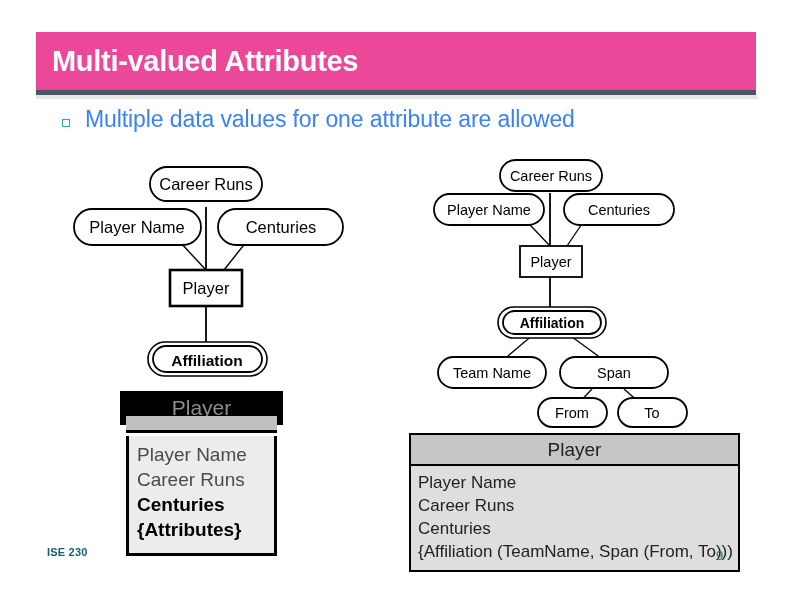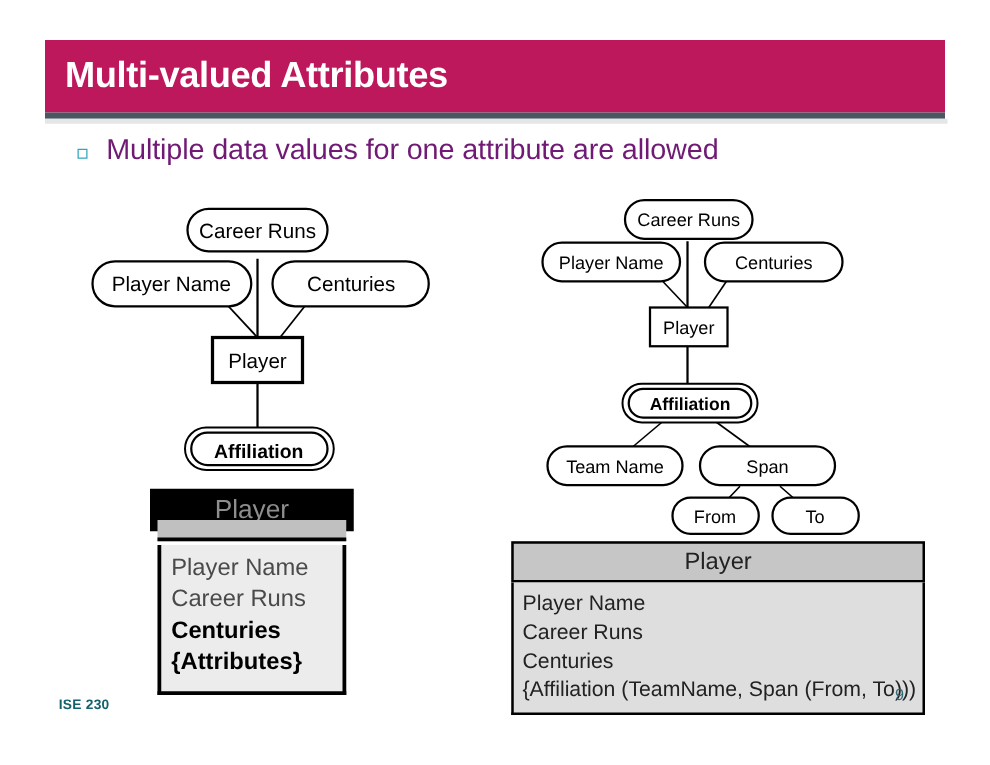--- a/index.html
+++ b/index.html
@@ -16,21 +16,21 @@
     background: #ffffff;
   }
 
   
   .title-bar {
     position: absolute;
     left: 36px;
     top: 32px;
     width: 720px;
     height: 58px;
-    background: #be185d;
+    background: #ec4899;
     box-sizing: border-box;
   }
   .title-bar-shadow {
     position: absolute;
     left: 36px;
     top: 90px;
     width: 720px;
     height: 5px;
     background: #4a5763;
   }
@@ -70,21 +70,21 @@
     height: 8px;
     border: 1.5px solid #31A7BF;
     box-sizing: border-box;
     background: transparent;
   }
   .bullet-text {
     position: absolute;
     left: 23px;
     top: 0px;
     font-size: 23px;
-    color: #701a75;
+    color: #3b82f6;
     white-space: nowrap;
     letter-spacing: -0.1px;
   }
 
   
   .er-canvas {
     position: absolute;
   }
   .er-canvas svg { display: block; }
 
@@ -172,21 +172,20 @@
 
   
   .footer-course {
     position: absolute;
     left: 47px;
     top: 546px;
     font-size: 11px;
     font-weight: bold;
     color: #14616e;
     letter-spacing: 0.2px;
-    margin-top: 12px;
   }
   .footer-page {
     position: absolute;
     left: 716px;
     top: 548px;
     font-size: 13px;
     color: #2d6a7a;
   }
 
   .er-label {

